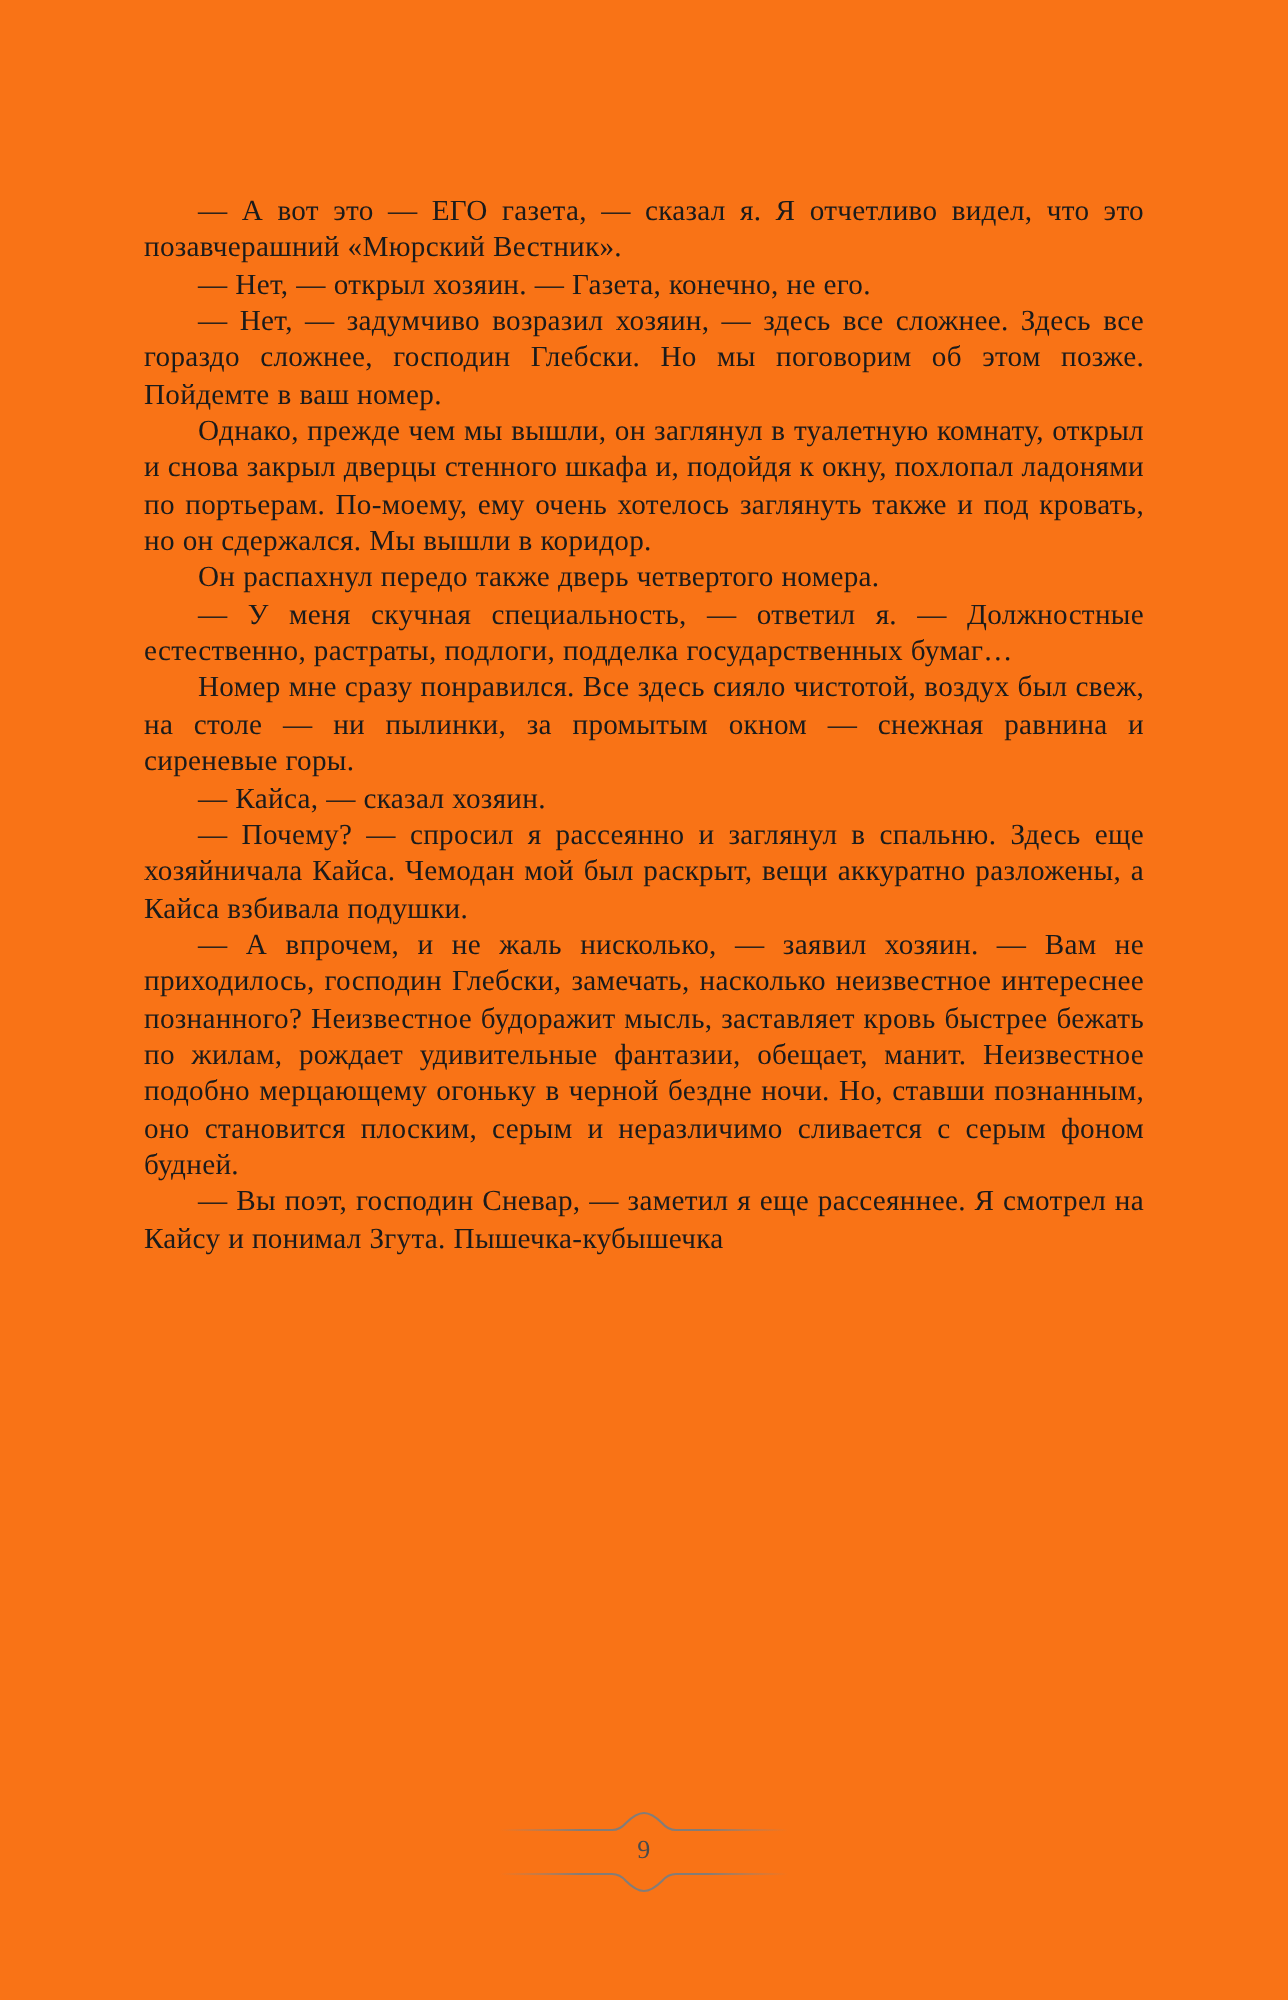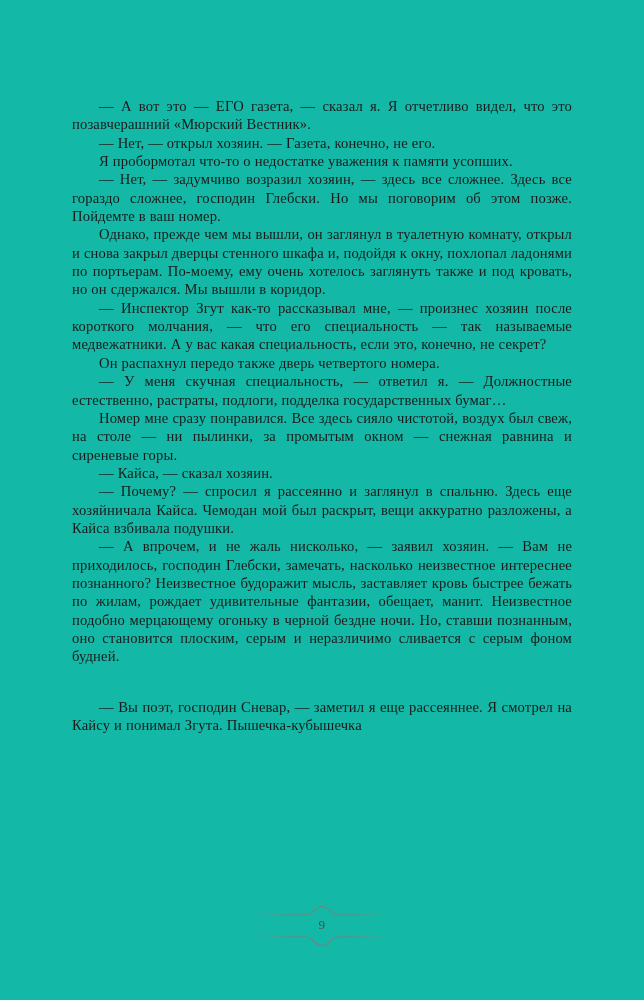--- a/index.html
+++ b/index.html
@@ -11,21 +11,21 @@
   body {
     font-family: "Liberation Serif", "DejaVu Serif", serif;
     color: #1b1b1b;
   }
 
   .page {
     position: relative;
     width: 644px;
     height: 1000px;
     margin: 0 auto;
-    background: #14b8a6;
+    background: #f97316;
     overflow: hidden;
     box-sizing: border-box;
   }
 
   .text-column {
     position: absolute;
     left: 72px;
     top: 97px;
     width: 500px;
   }
@@ -39,21 +39,20 @@
     text-justify: inter-word;
     text-indent: 27px;
     hyphens: manual;
     -webkit-hyphens: manual;
     letter-spacing: 0.01em;
     word-spacing: 0.01em;
   }
 
   p.para:last-child {
     text-align: justify;
-    margin-top: 32px;
   }
 
   
   .folio {
     position: absolute;
     left: 0;
     right: 0;
     top: 900px;
     height: 52px;
     display: flex;
@@ -83,24 +82,22 @@
   }
 </style>
 </head>
 <body>
 
 <div class="page">
 
   <div class="text-column">
     <p class="para">— А вот это — ЕГО газета, — сказал я. Я отчетливо видел, что это позавчерашний «Мюрский Вестник».</p>
     <p class="para">— Нет, — открыл хозяин. — Газета, конечно, не его.</p>
-    <p class="para">Я пробормотал что-то о недостатке уважения к памяти усопших.</p>
     <p class="para">— Нет, — задумчиво возразил хозяин, — здесь все сложнее. Здесь все гораздо сложнее, господин Глебски. Но мы поговорим об этом позже. Пойдемте в ваш номер.</p>
     <p class="para">Однако, прежде чем мы вышли, он заглянул в туалетную комнату, открыл и снова закрыл дверцы стенного шкафа и, подойдя к окну, похлопал ладонями по портьерам. По-моему, ему очень хотелось заглянуть также и под кровать, но он сдержался. Мы вышли в коридор.</p>
-    <p class="para">— Инспектор Згут как-то рассказывал мне, — произнес хозяин после короткого молчания, — что его специальность — так называемые медвежатники. А у вас какая специальность, если это, конечно, не секрет?</p>
     <p class="para">Он распахнул передо также дверь четвертого номера.</p>
     <p class="para">— У меня скучная специальность, — ответил я. — Должностные естественно, растраты, подлоги, подделка государственных бумаг…</p>
     <p class="para">Номер мне сразу понравился. Все здесь сияло чистотой, воздух был свеж, на столе — ни пылинки, за промытым окном — снежная равнина и сиреневые горы.</p>
     <p class="para">— Кайса, — сказал хозяин.</p>
     <p class="para">— Почему? — спросил я рассеянно и заглянул в спальню. Здесь еще хозяйничала Кайса. Чемодан мой был раскрыт, вещи аккуратно разложены, а Кайса взбивала подушки.</p>
     <p class="para">— А впрочем, и не жаль нисколько, — заявил хозяин. — Вам не приходилось, господин Глебски, замечать, насколько неизвестное интереснее познанного? Неизвестное будоражит мысль, заставляет кровь быстрее бежать по жилам, рождает удивительные фантазии, обещает, манит. Неизвестное подобно мерцающему огоньку в черной бездне ночи. Но, ставши познанным, оно становится плоским, серым и неразличимо сливается с серым фоном будней.</p>
     <p class="para">— Вы поэт, господин Сневар, — заметил я еще рассеяннее. Я смотрел на Кайсу и понимал Згута. Пышечка-кубышечка</p>
   </div>
 
   <div class="folio">

